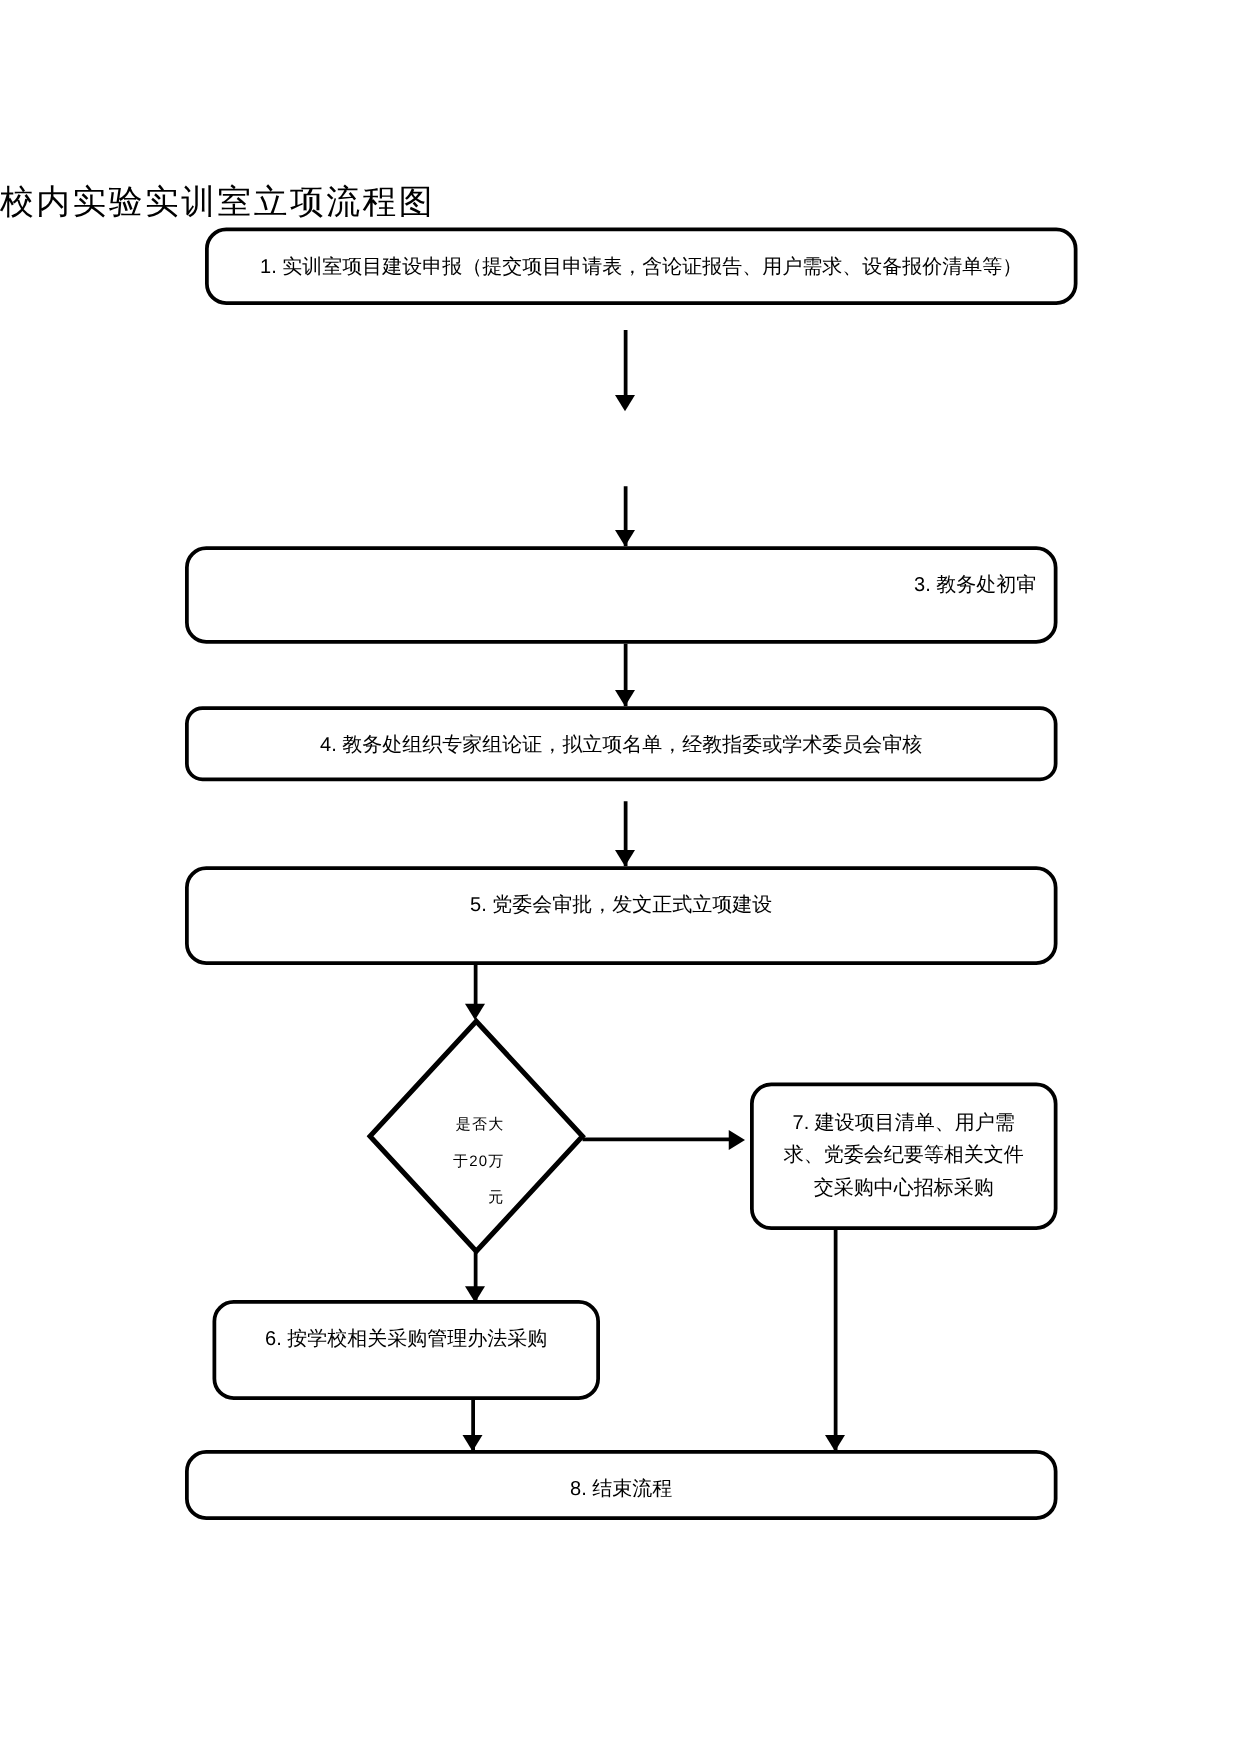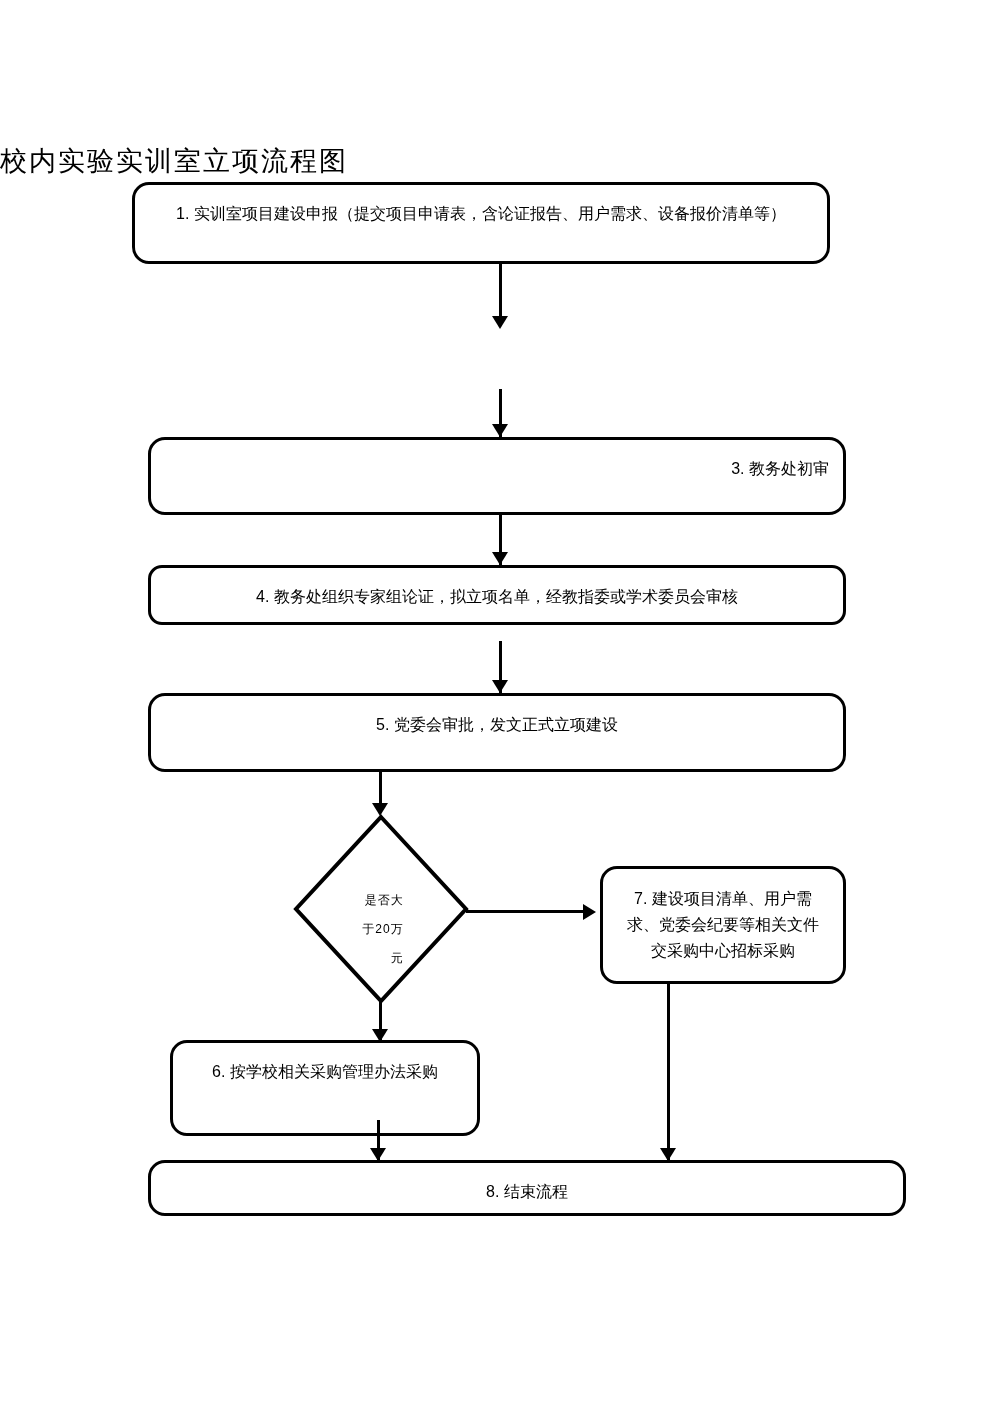--- a/index.html
+++ b/index.html
@@ -121,21 +121,21 @@
     border-left: 13px solid #000000;
   }
 </style>
 </head>
 <body>
 
 <div id="page">
 
   <h1 class="title">校内实验实训室立项流程图</h1>
 
-  <div class="node topalign" style="left:132px; top:182px; width:698px; height:82px;">
+  <div class="node topalign" style="left:164px; top:182px; width:698px; height:62px;">
     <span class="txt">1. 实训室项目建设申报（提交项目申请表，含论证报告、用户需求、设备报价清单等）</span>
   </div>
 
   <div class="conn-v" style="left:499px; top:264px; height:54px;"></div>
   <div class="arrow-down" style="left:492px; top:316px;"></div>
 
 
   <div class="conn-v" style="left:499px; top:389px; height:48px;"></div>
   <div class="arrow-down" style="left:492px; top:424px;"></div>
 
@@ -174,27 +174,27 @@
 
   <div class="node" style="left:600px; top:866px; width:246px; height:118px;">
     <span class="txt">7. 建设项目清单、用户需
 求、党委会纪要等相关文件
 交采购中心招标采购</span>
   </div>
 
   <div class="conn-v" style="left:379px; top:1000px; height:42px;"></div>
   <div class="arrow-down" style="left:372px; top:1029px;"></div>
 
-  <div class="node topalign" style="left:170px; top:1040px; width:310px; height:96px;">
+  <div class="node topalign" style="left:170px; top:1040px; width:310px; height:80px;">
     <span class="txt">6. 按学校相关采购管理办法采购</span>
   </div>
 
   <div class="conn-v" style="left:377px; top:1120px; height:42px;"></div>
   <div class="arrow-down" style="left:370px; top:1148px;"></div>
 
   <div class="conn-v" style="left:667px; top:984px; height:178px;"></div>
   <div class="arrow-down" style="left:660px; top:1148px;"></div>
 
-  <div class="node topalign" style="left:148px; top:1160px; width:758px; height:56px;">
+  <div class="node topalign" style="left:148px; top:1160px; width:698px; height:56px;">
     <span class="txt">8. 结束流程</span>
   </div>
 
 </div>
 
 </body></html>

